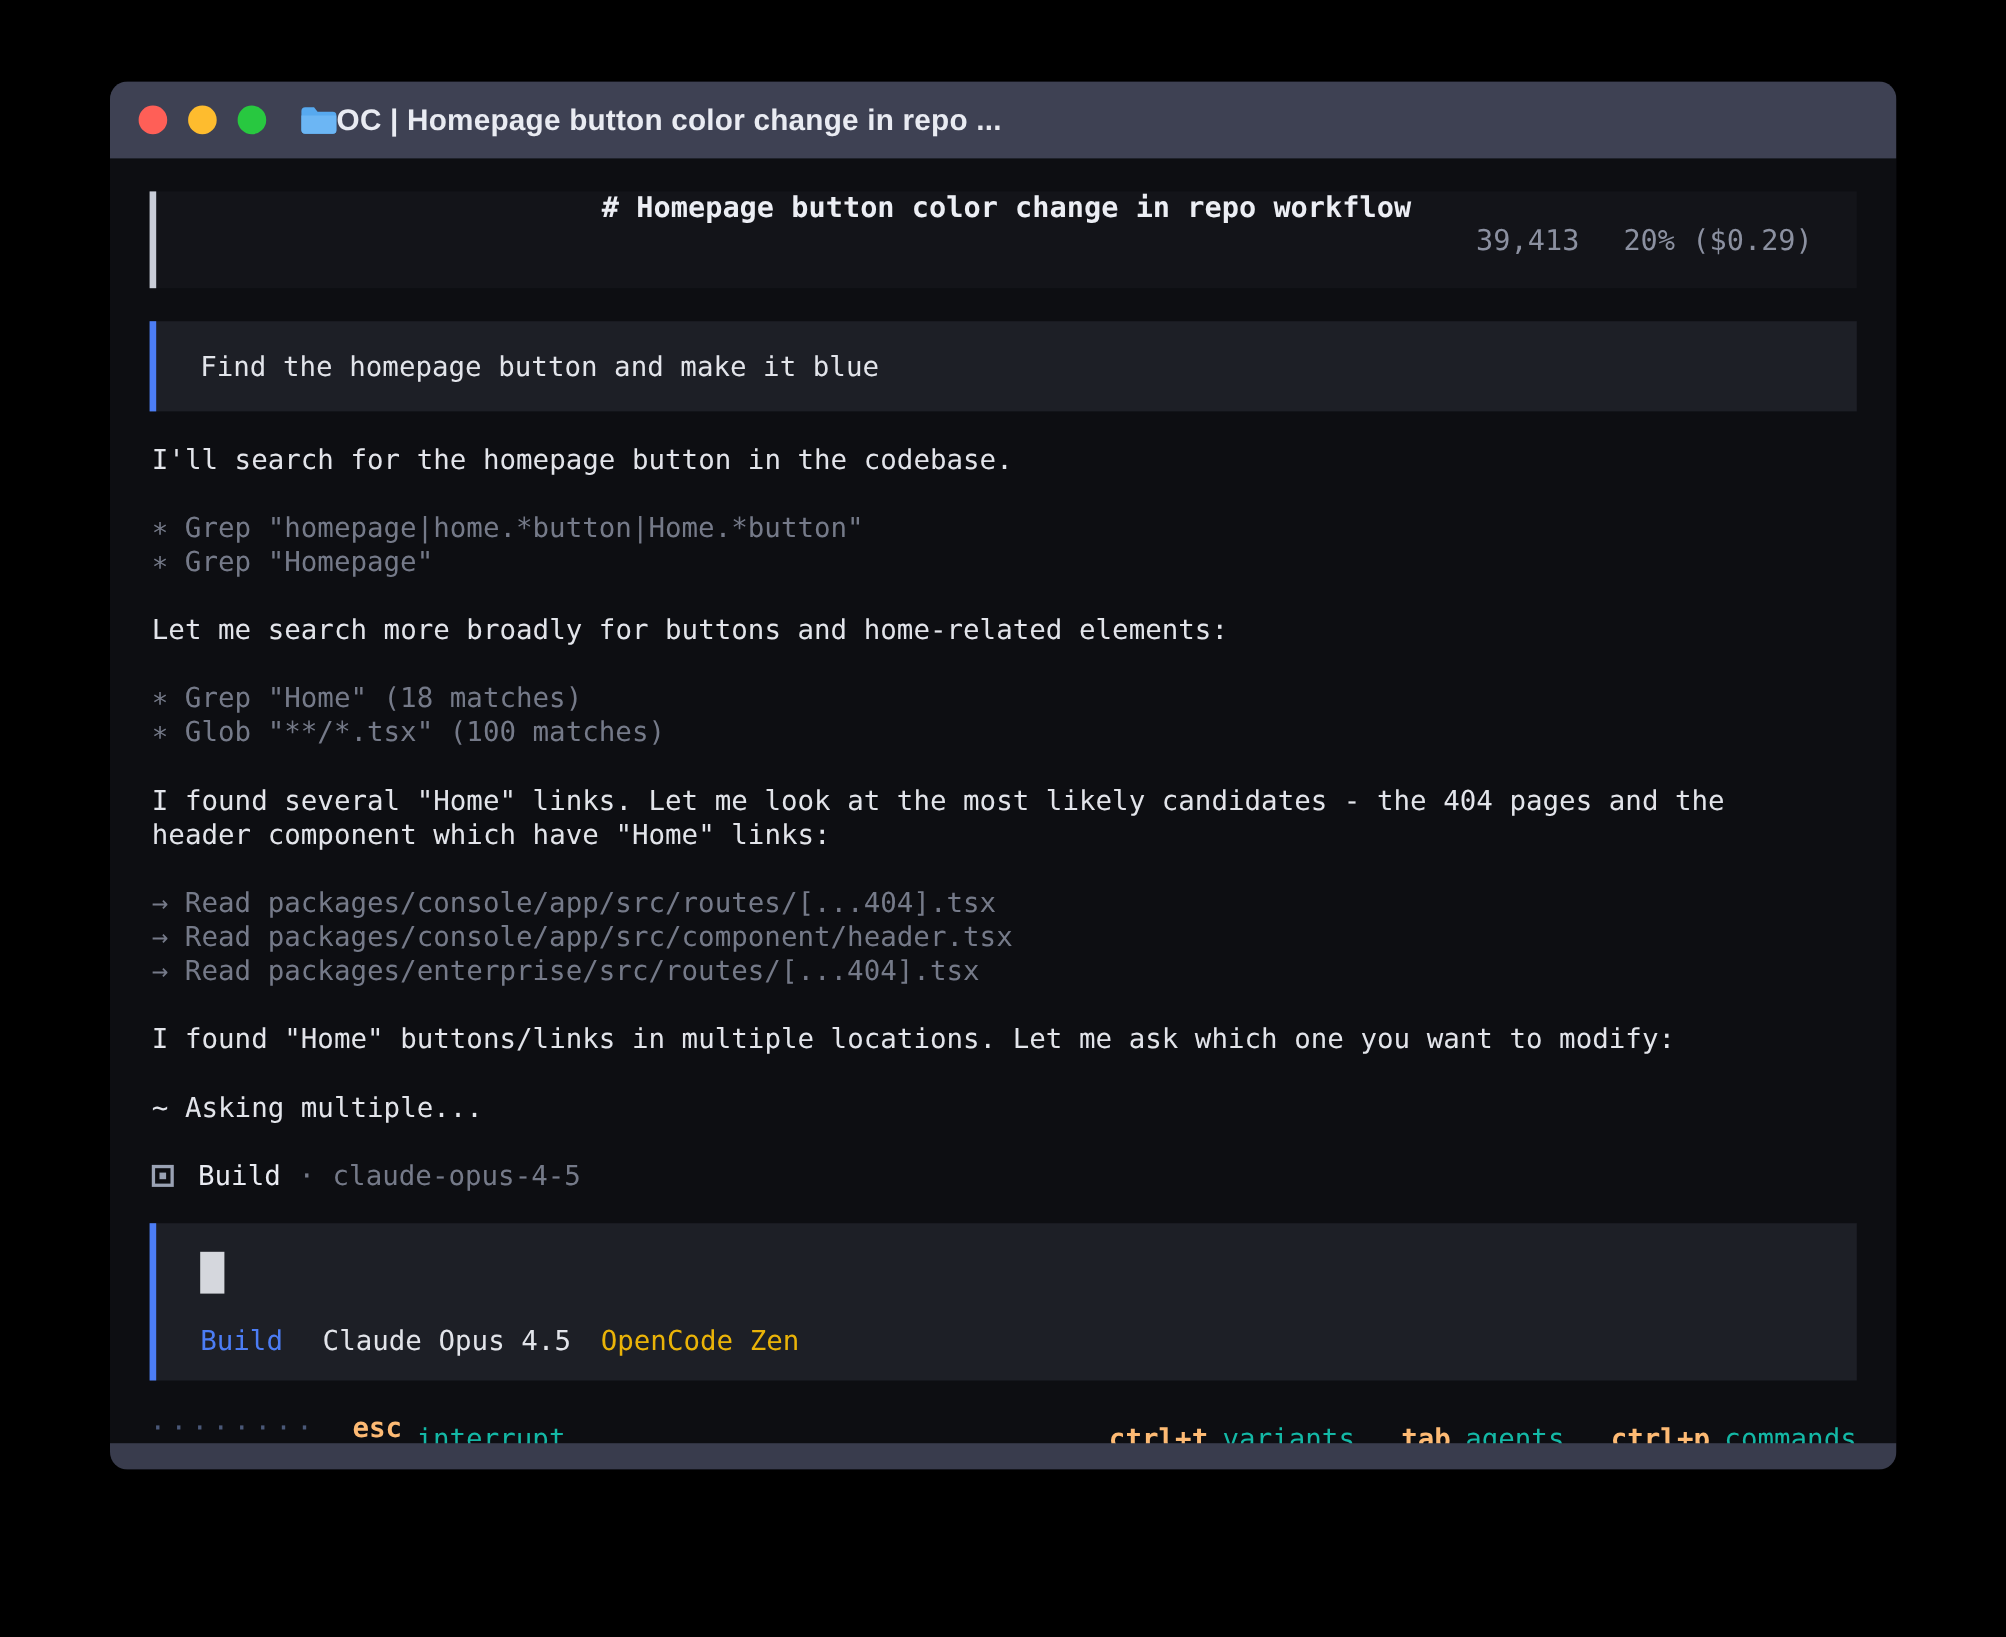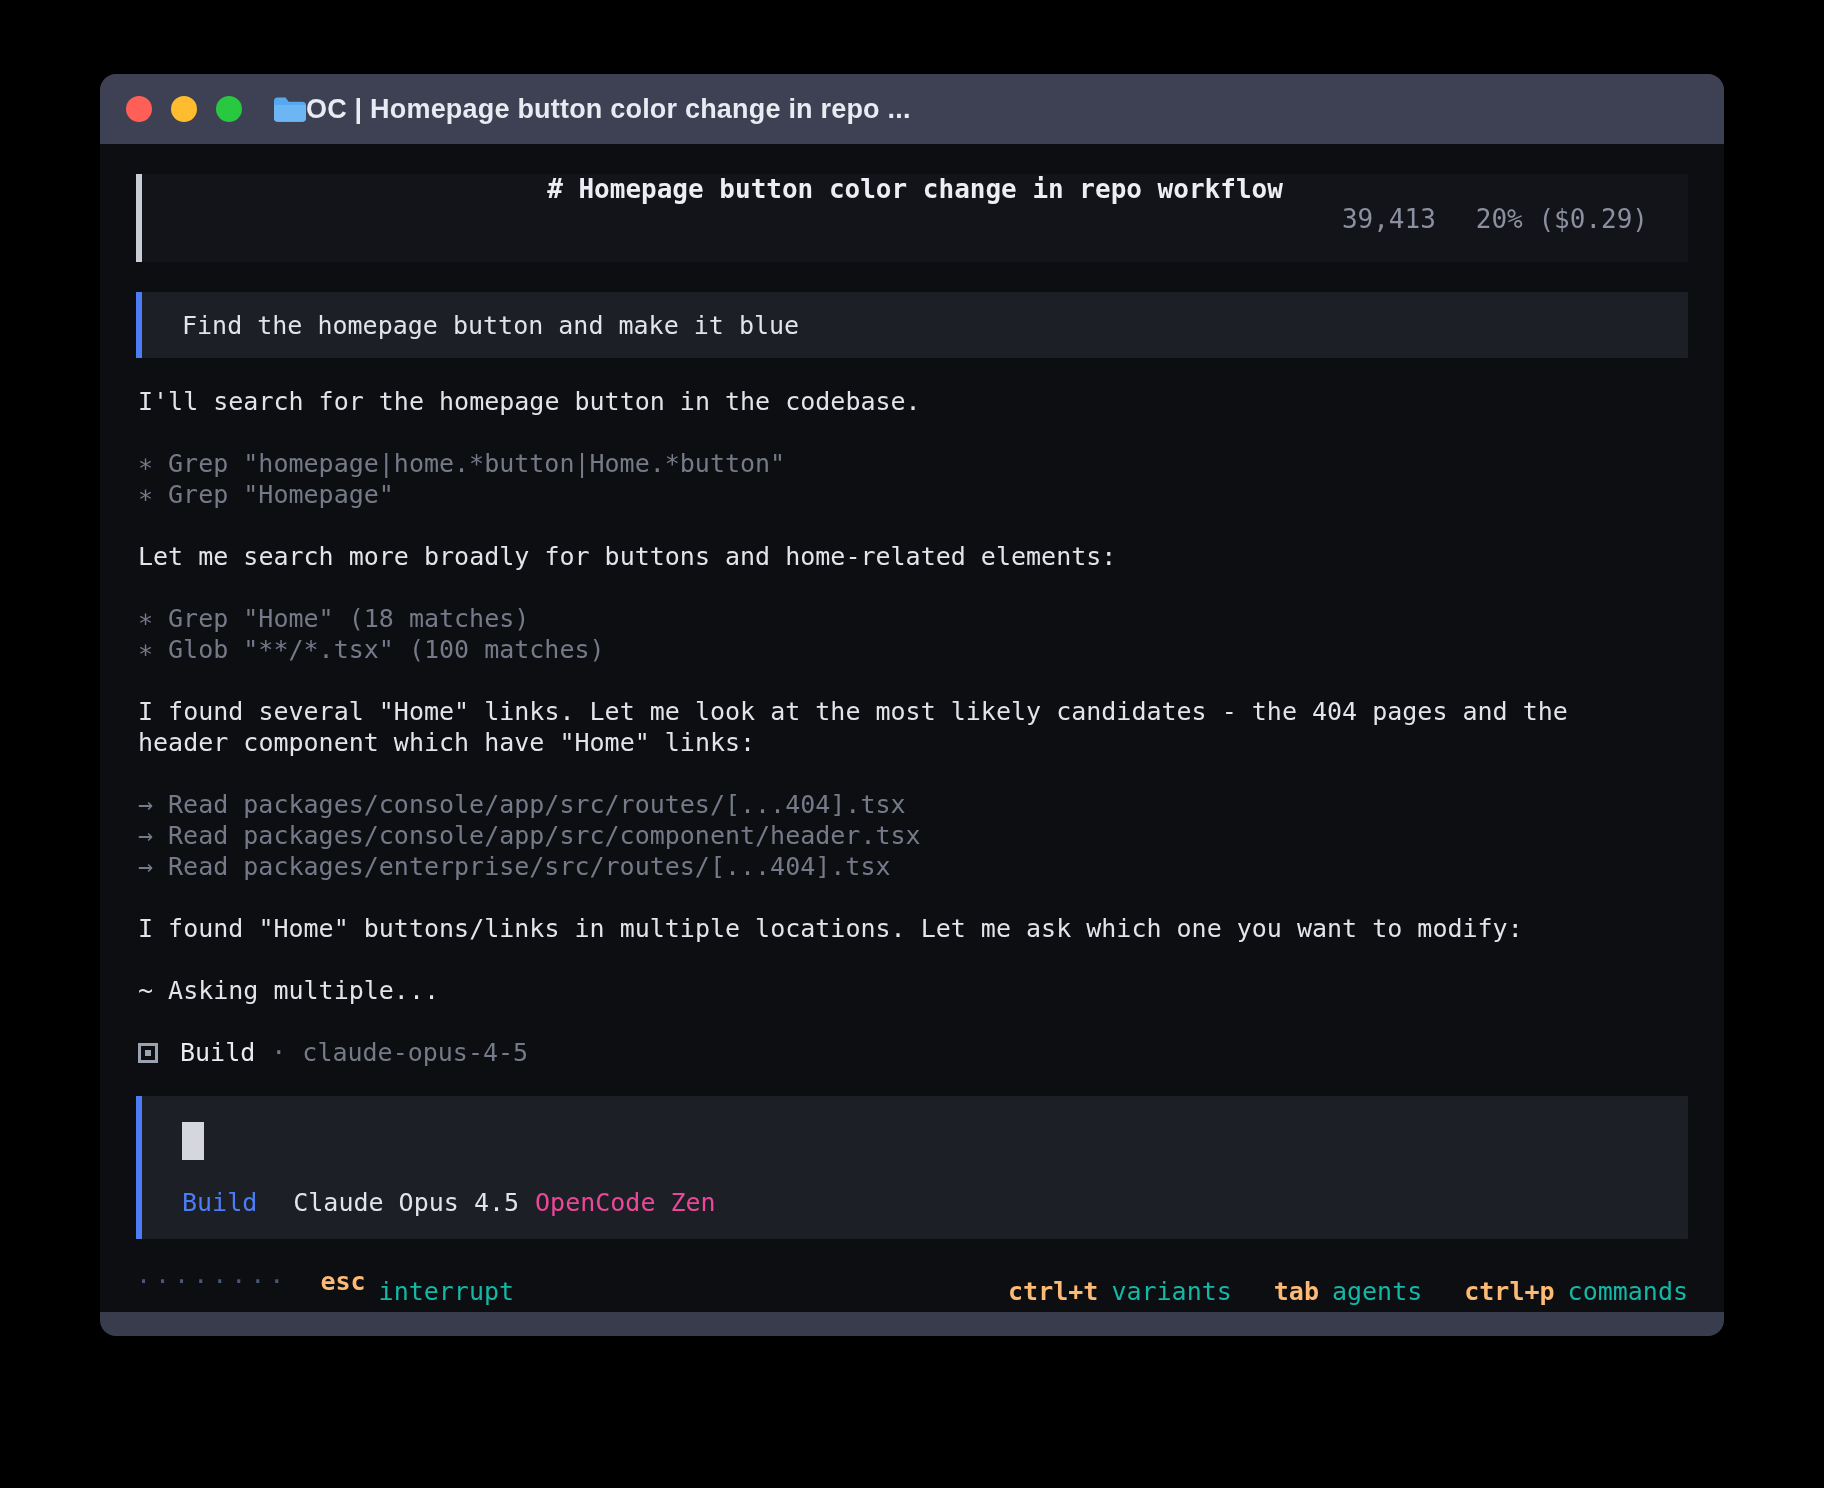--- a/index.html
+++ b/index.html
@@ -36,21 +36,21 @@
   .block-header {
     display: flex; align-items: center;
     background: #131419; border-left: 6px solid #c9cdd8;
     height: 88px; padding: 0 40px; flex-direction: column;
   }
   .heading { font-weight: bold; font-size: 26px; color: #eceef4; white-space: nowrap; }
   .header-stats { margin-left: auto; display: flex; gap: 40px; color: #8b90a0; font-size: 26px; }
 
   .block-user {
     margin-top: 30px; background: #1d1f26; border-left: 6px solid #4c7df5;
-    height: 66px; display: flex; align-items: center; padding: 0 40px;
+    height: 82px; display: flex; align-items: center; padding: 0 40px;
     color: #e2e4ea; font-size: 25px;
   }
 
   .transcript { padding: 28px 2px 0 2px; line-height: 31px; font-size: 25px; }
   .msg { max-width: 1480px; margin-bottom: 31px; color: #e2e4ea; }
   .tool-group { margin-bottom: 31px; }
   .tool-line { color: #757a89; white-space: nowrap; }
   .tool-line .marker { display: inline-block; margin-right: 15px; }
   .activity { margin-bottom: 31px; color: #e2e4ea; }
 
@@ -65,21 +65,21 @@
   .agent-model { color: #757a89; }
 
   .block-input {
     margin-top: 28px; background: #1d1f26; border-left: 6px solid #4c7df5;
     padding: 26px 40px 22px 40px;
   }
   .cursor { width: 22px; height: 38px; background: #d5d7dd; }
   .input-meta { margin-top: 28px; display: flex; align-items: baseline; font-size: 25px; }
   .input-mode { color: #4c7df5; }
   .input-model { color: #e2e4ea; margin-left: 36px; }
-  .input-provider { color: #ec4899; margin-left: 16px; }
+  .input-provider { color: #eab308; margin-left: 27px; }
 
   .statusbar { display: flex; align-items: center; margin-top: 18px; font-size: 25px; }
   .dots { color: #4a5878; letter-spacing: 4px; margin-right: 32px; white-space: nowrap; }
   .key { font-weight: bold; color: #fdba74; white-space: nowrap; }
   .sb-label { color: #14b8a6; margin-left: 13px; white-space: nowrap; margin-top: 20px; }
   .sb-right { margin-left: auto; display: flex; }
   .sb-pair { display: flex; align-items: flex-end; margin-left: 42px; }
 
   .window-footer {
     position: absolute; left: 0; right: 0; bottom: 0; height: 24px; background: #393c4d;

